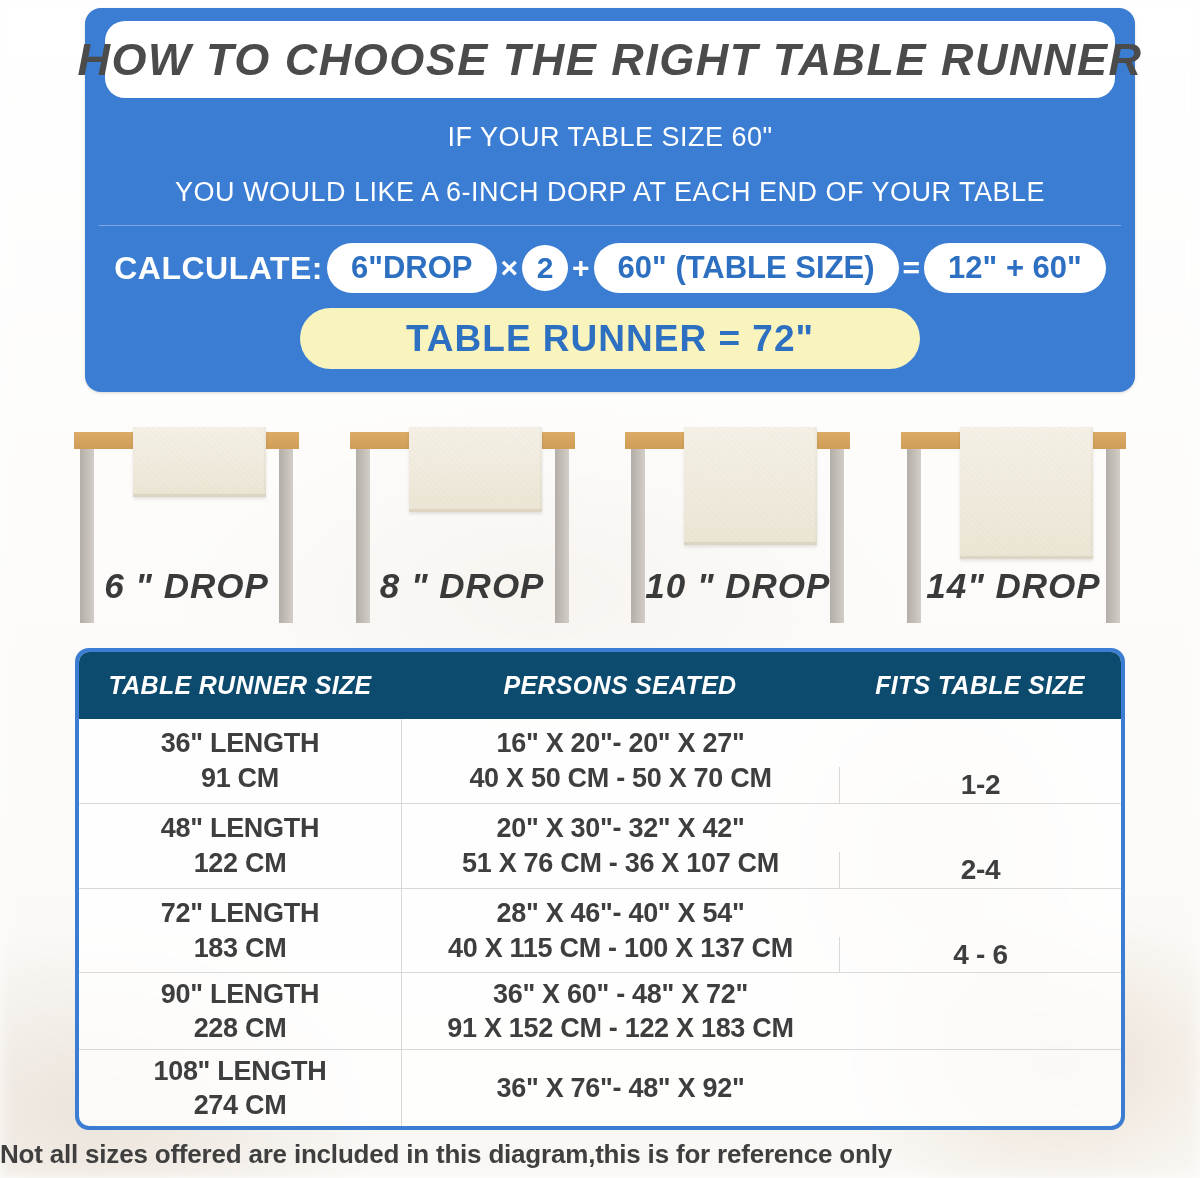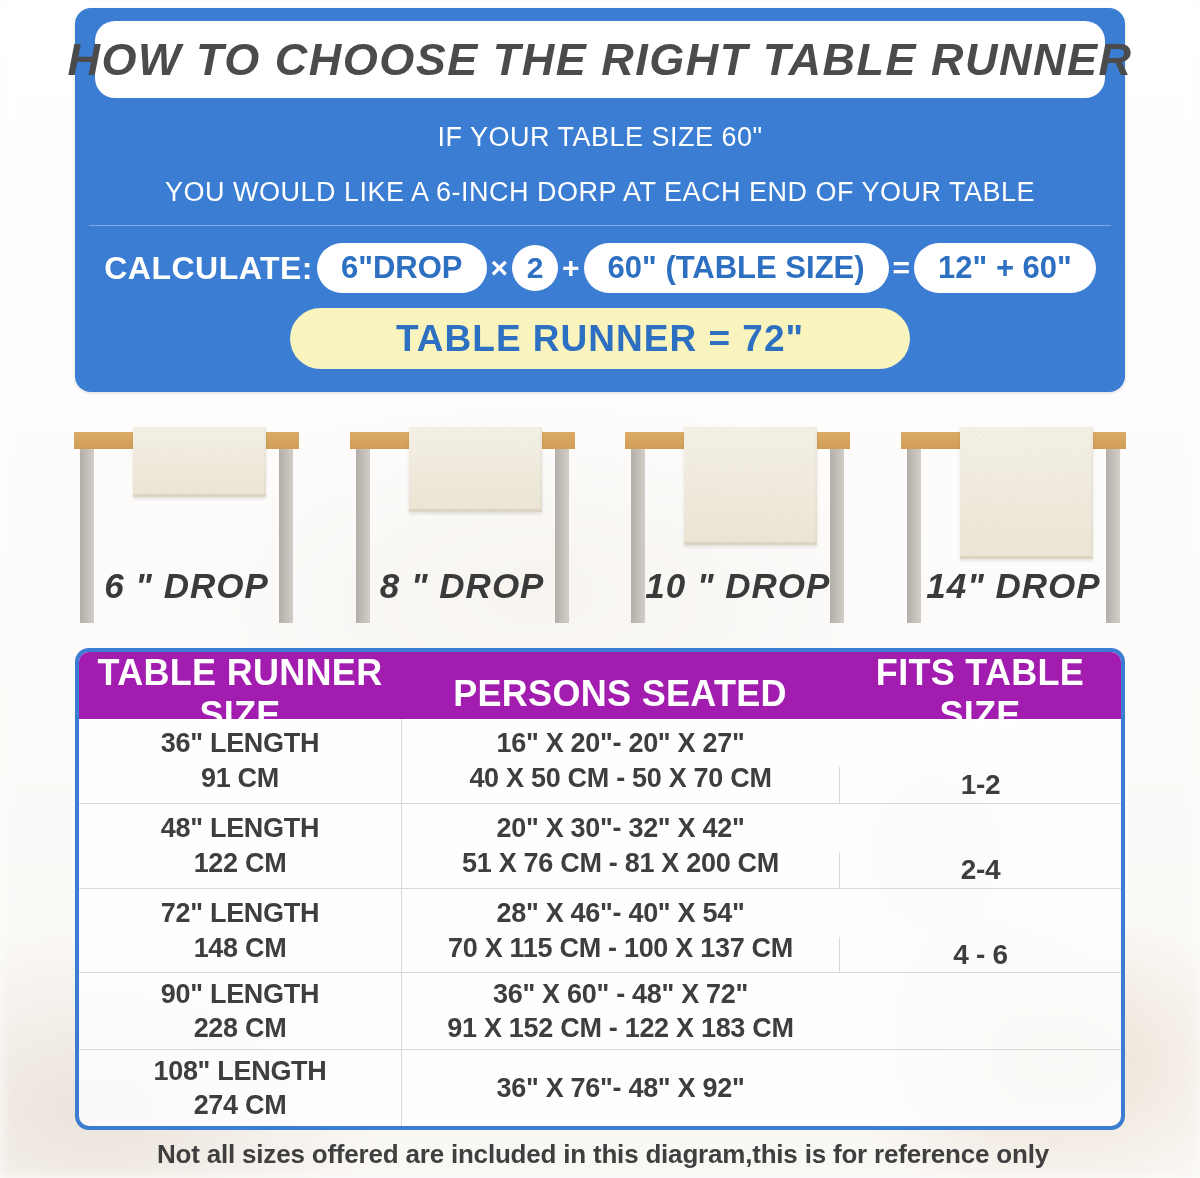--- a/index.html
+++ b/index.html
@@ -15,21 +15,21 @@
     background:
       radial-gradient(ellipse 320px 220px at 88% 90%, rgba(210,186,156,0.40), transparent 70%),
       radial-gradient(ellipse 420px 260px at 8% 94%, rgba(206,188,168,0.35), transparent 70%),
       radial-gradient(ellipse 260px 300px at 78% 72%, rgba(222,206,186,0.30), transparent 70%),
       radial-gradient(ellipse 500px 260px at 45% 50%, rgba(234,226,214,0.28), transparent 70%),
       linear-gradient(#ffffff, #faf8f5);
     filter: blur(6px);
   }
   
   .hero {
-    position: absolute; left: 75px; top: 8px;
+    position: absolute; left: 85px; top: 8px;
     width: 1050px; height: 384px;
     background: #3a7dd2;
     border-radius: 16px;
     box-shadow: 0 1px 3px rgba(0,0,0,0.15);
     padding-top: 13px;
   }
   .title-box {
     margin: 0 20px;
     height: 77px;
     background: #ffffff;
@@ -112,44 +112,43 @@
   .size-table {
     position: absolute; left: 75px; top: 648px;
     width: 1050px; height: 482px;
     border: 4px solid #3a7dd2; border-radius: 14px;
     overflow: hidden;
     background: rgba(255,255,255,0.80);
     display: flex; flex-direction: column;
   }
   .t-head {
     height: 67px; flex: none;
-    background: #a21caf;
+    background: #0c4a6e;
     display: grid; grid-template-columns: 322px 438px 282px;
     align-items: center; text-align: center;
-    color: #ffffff; font-size: 36px; font-weight: 800; letter-spacing: 0.3px;
+    color: #ffffff; font-size: 25px; font-weight: 800; letter-spacing: 0.3px; font-style: italic;
   }
   .t-body { flex: 1; display: flex; flex-direction: column; }
   .t-row {
     flex: 1;
     display: grid; grid-template-columns: 322px 438px 282px;
   }
   .t-row + .t-row { border-top: 1px solid #d8d8d8; }
   .t-cell {
     display: flex; flex-direction: column; align-items: center; justify-content: center;
     text-align: center; color: #3e3e3e;
     font-size: 27px; font-weight: 700; line-height: 1.28; letter-spacing: -0.3px;
     white-space: nowrap;
   }
   .t-cell + .t-cell { border-left: 1px solid #d8d8d8; }
   .t-cell.persons { font-size: 28px; margin-top: 48px; }
   
   .footer-note {
     position: absolute; top: 1139px; width: 100%;
-    text-align: center;
-    font-size: 26px; font-weight: 700; color: #3f3f3f; letter-spacing: -0.2px; padding-left: 6px;
+    font-size: 26px; font-weight: 700; color: #3f3f3f; letter-spacing: -0.2px;
   }
 </style>
 </head>
 <body>
 
 <div class="bg-decor"></div>
 
 <section class="hero">
   <div class="title-box">
     <h1>HOW TO CHOOSE THE RIGHT TABLE RUNNER</h1>
@@ -223,34 +222,34 @@
         <div>1-2</div>
       </div>
     </div>
     <div class="t-row">
       <div class="t-cell">
         <div>48" LENGTH</div>
         <div>122 CM</div>
       </div>
       <div class="t-cell">
         <div>20" X 30"- 32" X 42"</div>
-        <div>51 X 76 CM - 81 X 200 CM</div>
+        <div>51 X 76 CM - 36 X 107 CM</div>
       </div>
       <div class="t-cell persons">
         <div>2-4</div>
       </div>
     </div>
     <div class="t-row">
       <div class="t-cell">
         <div>72" LENGTH</div>
-        <div>148 CM</div>
+        <div>183 CM</div>
       </div>
       <div class="t-cell">
         <div>28" X 46"- 40" X 54"</div>
-        <div>70 X 115 CM - 100 X 137 CM</div>
+        <div>40 X 115 CM - 100 X 137 CM</div>
       </div>
       <div class="t-cell persons">
         <div>4 - 6</div>
       </div>
     </div>
     <div class="t-row">
       <div class="t-cell">
         <div>90" LENGTH</div>
         <div>228 CM</div>
       </div>

